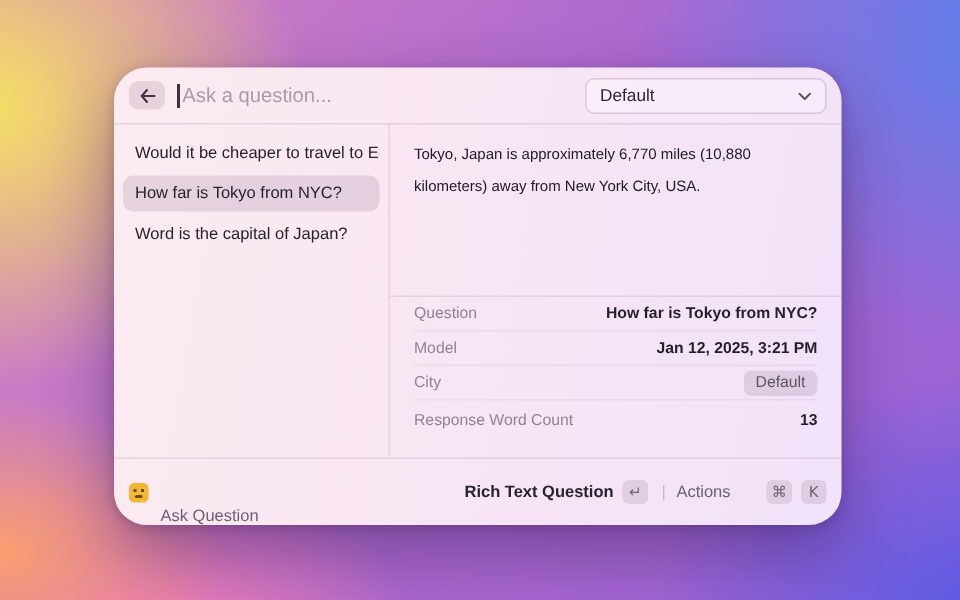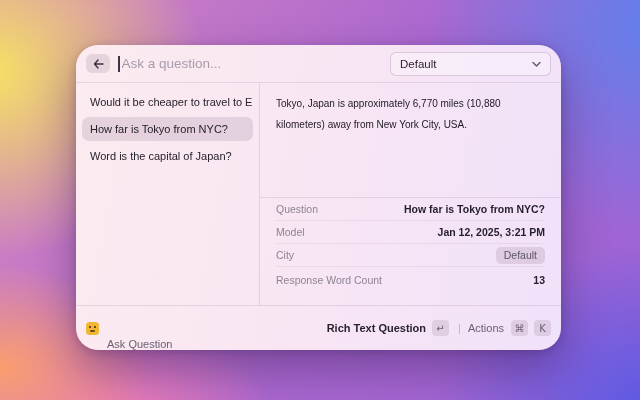--- a/index.html
+++ b/index.html
@@ -66,21 +66,21 @@
   .app-icon::after { content:""; position:absolute; left:4px; top:8px; width:5px; height:2px;
                      border-radius:1px; background:#6e4c11; }
   .footer-title { color:#6a6173; margin-left:8px;margin-top:32px; }
   .footer-right { margin-left:auto; display:flex; align-items:center; }
   .primary-label { font-weight:bold; color:#29232f;padding-left:12px; }
   .key { min-width:17px; height:16px; padding:0 3px; margin-left:6px;
          background:rgba(105,70,100,0.14); border-radius:4px;
          display:flex; align-items:center; justify-content:center;
          font-size:10px; color:#6b6272; font-family:"DejaVu Sans", sans-serif; }
   .footer-sep { color:rgba(60,40,60,0.25); margin:0 7px 0 9px; }
-  .actions-label { color:#6a6173; margin-right:1px; }
+  .actions-label { color:#6a6173; margin-right:18px; }
 
   .icon-svg { display:block; }
 </style>
 </head>
 <body>
 
 <div class="bg"></div>
 
 <div class="window">
 

